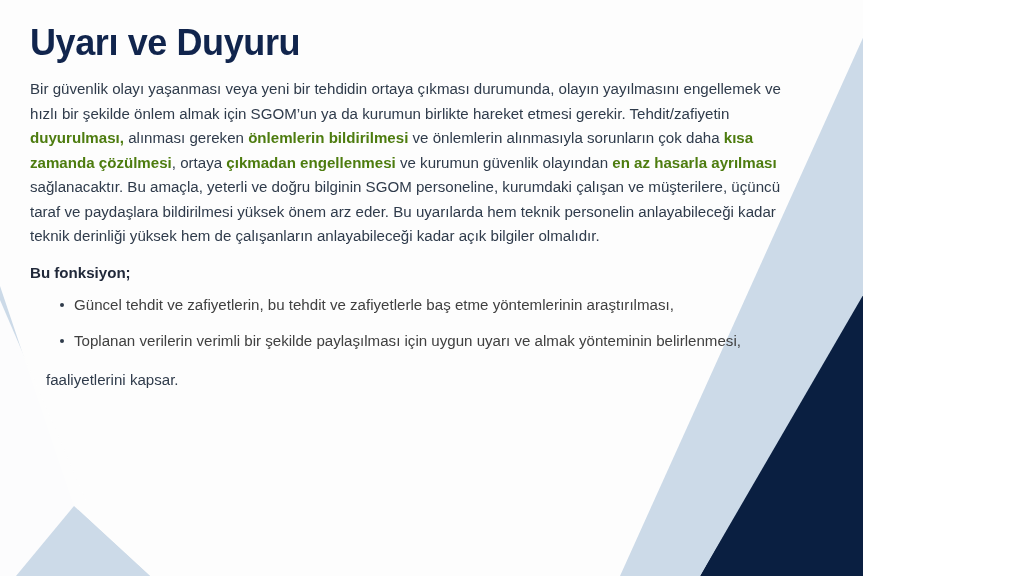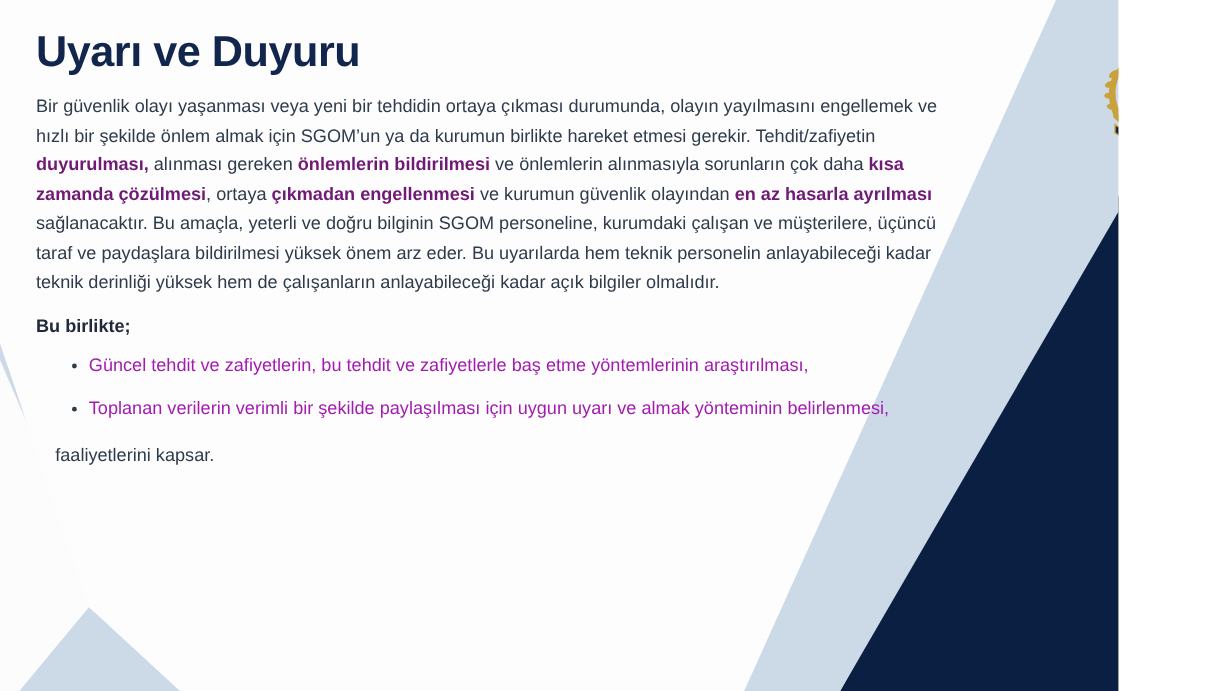--- a/index.html
+++ b/index.html
@@ -6,21 +6,21 @@
   html, body {
     margin: 0;
     padding: 0;
     background: #ffffff;
   }
   body {
     font-family: "Liberation Sans", sans-serif;
   }
   .slide {
     position: relative;
-    width: 932px;
+    width: 863px;
     height: 576px;
     overflow: hidden;
     background: #fdfdfd;
   }
 
   
   .bg-layer {
     position: absolute;
     inset: 0;
     width: 1024px;
@@ -57,38 +57,38 @@
     margin: 0 0 14px 0;
   }
 
   .para {
     font-size: 15.1px;
     line-height: 1.62;
     color: #2f3b4b;
     margin: 0 0 16px 0;
     max-width: 800px;
   }
-  .para b { color: #701a75; font-weight: bold; }
+  .para b { color: #4d7c0f; font-weight: bold; }
 
   .lead-in {
     font-size: 15.1px;
     font-weight: bold;
     color: #21293a;
     margin: 0 0 2px 0;
   }
 
   ul.bullets {
     margin: 0;
     padding-left: 30px;
     list-style: none;
   }
   ul.bullets li {
     font-size: 15.1px;
     line-height: 1.55;
-    color: #a21caf;
+    color: #404040;
     position: relative;
     padding-left: 14px;
     margin: 12px 0 1px 0;
     max-width: 760px;
   }
   ul.bullets li::before {
     content: "";
     position: absolute;
     left: 0;
     top: 10px;
@@ -160,21 +160,21 @@
     <path d="M20 82 C34 92 66 92 80 82 L80 90 C66 99 34 99 20 90 Z" fill="#14203c" stroke="#caa23c" stroke-width="1.4"></path>
     <text x="50" y="91.5" text-anchor="middle" font-family="'Liberation Sans',sans-serif" font-size="8.2" font-weight="bold" letter-spacing="0.9" fill="#caa23c">GÖK TIGIN</text>
   </svg>
 
   <div class="content">
 
     <h1 class="title">Uyarı ve Duyuru</h1>
 
     <p class="para"><span>Bir güvenlik olayı yaşanması veya yeni bir tehdidin ortaya çıkması durumunda, olayın yayılmasını engellemek ve hızlı bir şekilde önlem almak için SGOM’un ya da kurumun birlikte hareket etmesi gerekir. Tehdit/zafiyetin </span><b>duyurulması,</b><span> alınması gereken </span><b>önlemlerin bildirilmesi</b><span> ve önlemlerin alınmasıyla sorunların çok daha </span><b>kısa zamanda çözülmesi</b><span>, ortaya </span><b>çıkmadan engellenmesi</b><span> ve kurumun güvenlik olayından </span><b>en az hasarla ayrılması</b><span> sağlanacaktır. Bu amaçla, yeterli ve doğru bilginin SGOM personeline, kurumdaki çalışan ve müşterilere, üçüncü taraf ve paydaşlara bildirilmesi yüksek önem arz eder. Bu uyarılarda hem teknik personelin anlayabileceği kadar teknik derinliği yüksek hem de çalışanların anlayabileceği kadar açık bilgiler olmalıdır.</span></p>
 
-    <div class="lead-in">Bu birlikte;</div>
+    <div class="lead-in">Bu fonksiyon;</div>
 
     <ul class="bullets">
         <li>Güncel tehdit ve zafiyetlerin, bu tehdit ve zafiyetlerle baş etme yöntemlerinin araştırılması,</li>
         <li>Toplanan verilerin verimli bir şekilde paylaşılması için uygun uyarı ve almak yönteminin belirlenmesi,</li>
       </ul>
 
     <div class="closing">faaliyetlerini kapsar.</div>
   </div>
 </div>
 

